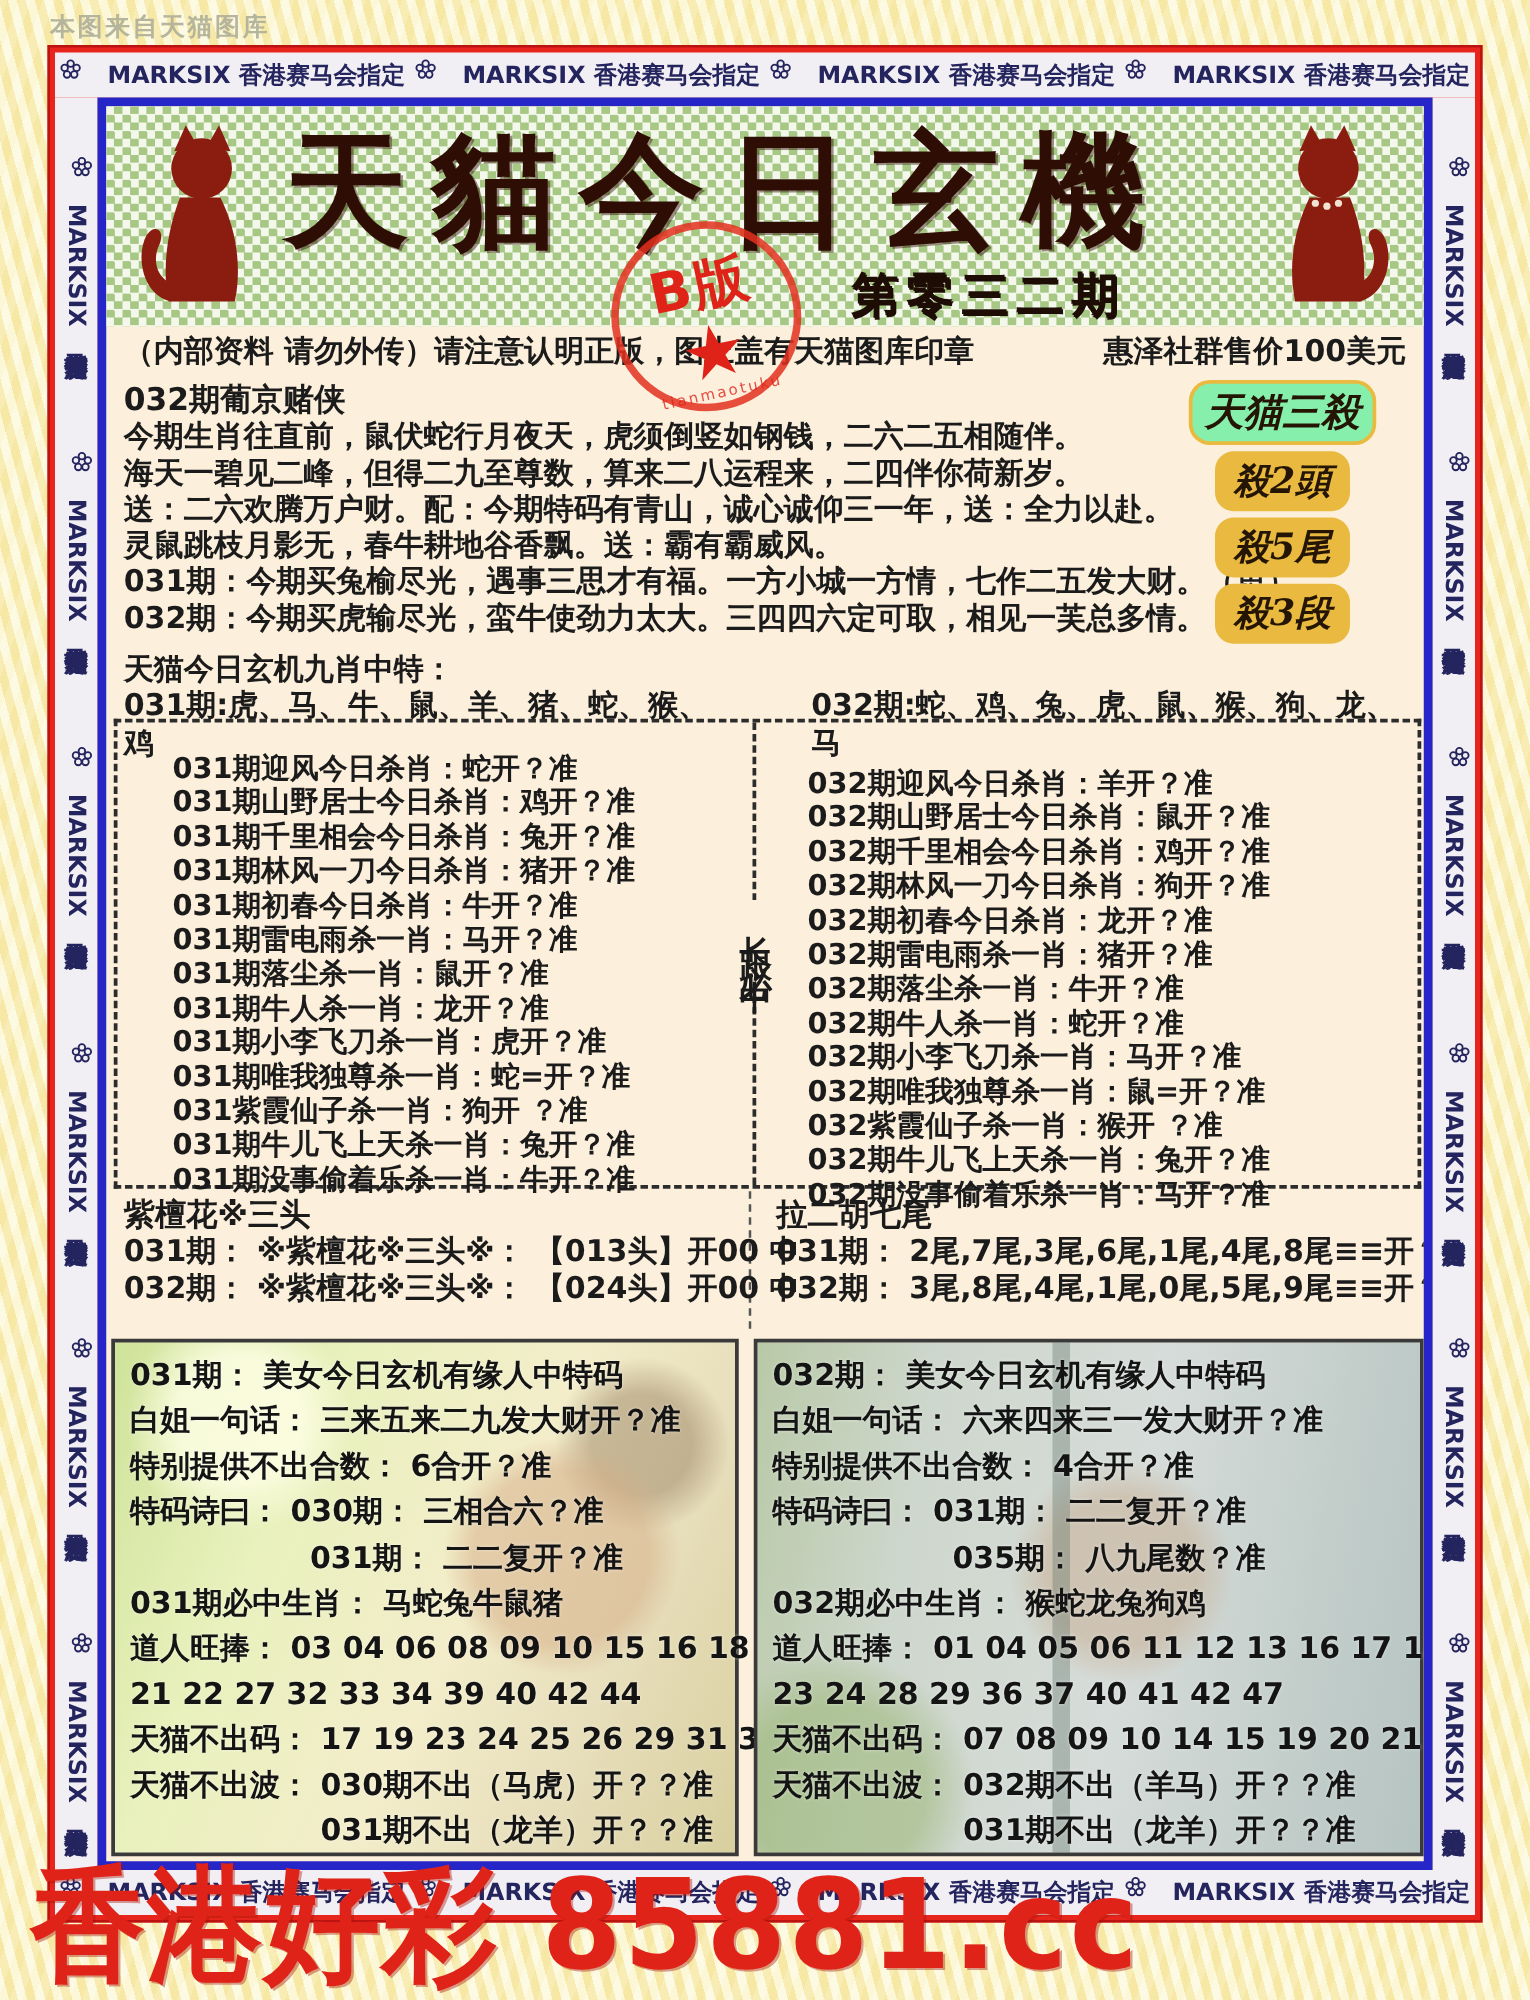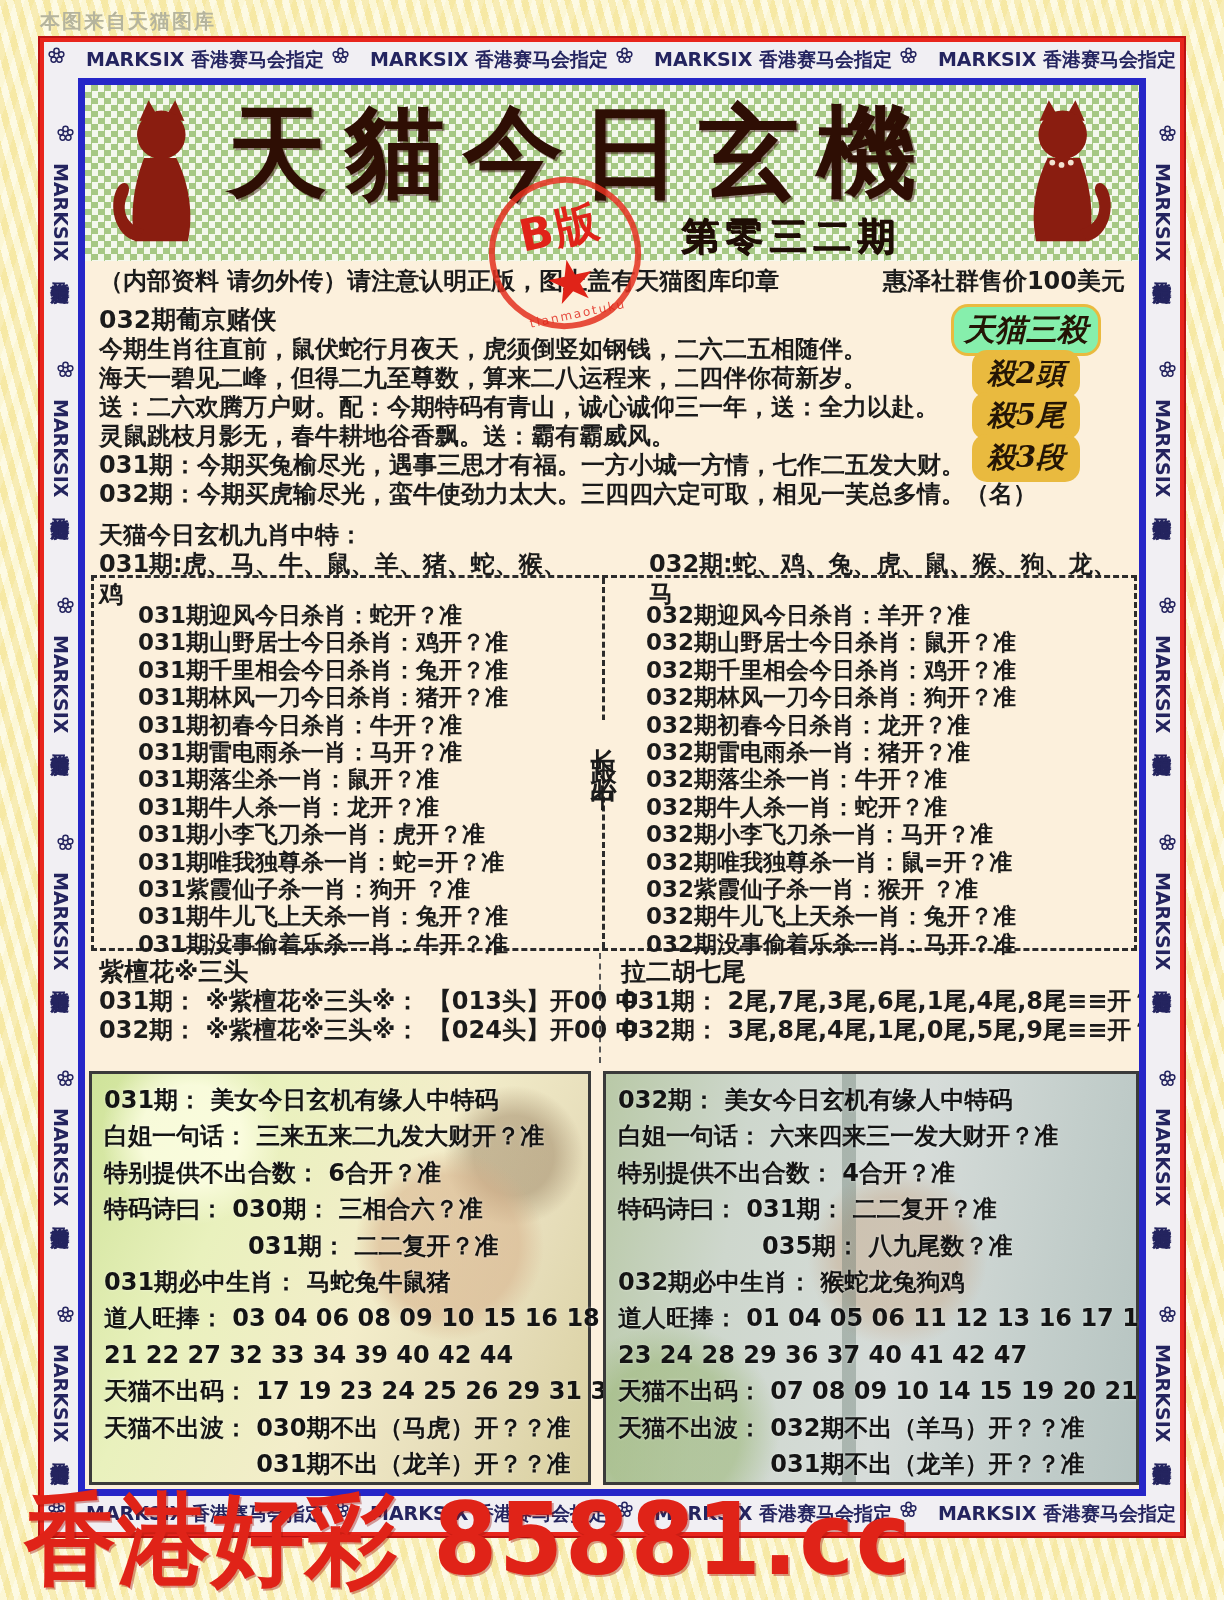--- a/index.html
+++ b/index.html
@@ -37,33 +37,33 @@
   .notice{position:absolute;left:0;top:176px;right:0;height:40px;display:flex;justify-content:space-between;align-items:center;padding:0 14px;font-size:24px;font-weight:bold;color:#1b1b1b;}
 
   
   .poem{position:absolute;left:14px;top:220px;width:820px;color:#1b1b1b;}
   .poem-title{font-size:25px;font-weight:bold;line-height:30px;}
   .poem .li{font-size:24px;font-weight:bold;line-height:29px;white-space:nowrap;}
 
   
   .sansha{position:absolute;right:18px;top:222px;width:190px;text-align:center;}
   .sansha-title{display:inline-block;background:#86efac;color:#241505;border-radius:14px;padding:2px 10px;font-family:"DejaVu Serif",serif;font-style:italic;font-weight:bold;font-size:31px;box-shadow:0 0 0 3px #e9ba3f;}
-  .sansha .li{display:inline-block;background:#e9ba3f;color:#241505;border-radius:12px;padding:1px 12px;font-family:"DejaVu Serif",serif;font-style:italic;font-weight:bold;font-size:29px;box-shadow:0 0 0 3px #e9ba3f;}
+  .sansha .li{display:inline-block;background:#e9ba3f;color:#241505;border-radius:12px;padding:1px 12px;margin-top:11px;font-family:"DejaVu Serif",serif;font-style:italic;font-weight:bold;font-size:29px;box-shadow:0 0 0 3px #e9ba3f;}
 
   
   .jiuxiao{position:absolute;left:14px;top:436px;right:10px;color:#1b1b1b;}
   .jiuxiao-title{font-size:24px;font-weight:bold;line-height:28px;}
   .jiuxiao-row{display:flex;font-size:24px;font-weight:bold;line-height:30px;}
   .jiuxiao-row .r2{margin-left:70px;}
 
   
   .shabox{position:absolute;left:6px;top:490px;width:1046px;height:376px;border:3px dashed #2c2c2c;box-sizing:border-box;}
   .sha-col{position:absolute;top:24px;color:#1b1b1b;}
   .sha-left{left:44px;}
-  .sha-right{left:552px;}
+  .sha-right{left:552px;margin-top:12px;}
   .sha-col .li{font-size:23px;font-weight:bold;line-height:27.4px;white-space:nowrap;}
   .sha-divider{position:absolute;left:508px;top:0;bottom:0;width:0;border-left:3px dashed #2c2c2c;}
   .sha-mid{position:absolute;left:492px;top:142px;width:36px;background:#fcf0dc;writing-mode:vertical-rl;text-orientation:upright;font-size:26px;font-weight:bold;color:#1b1b1b;letter-spacing:12px;padding:8px 0;text-align:center;z-index:2;}
 
   
   .headtail{position:absolute;left:6px;top:868px;right:6px;height:116px;color:#1b1b1b;}
   .ht-divider{position:absolute;left:508px;top:0;bottom:6px;border-left:2px dashed #555;}
   .santou{position:absolute;left:8px;top:4px;}
   .qiwei{position:absolute;left:530px;top:4px;}
   .ht-title{font-size:25px;font-weight:bold;line-height:30px;}

